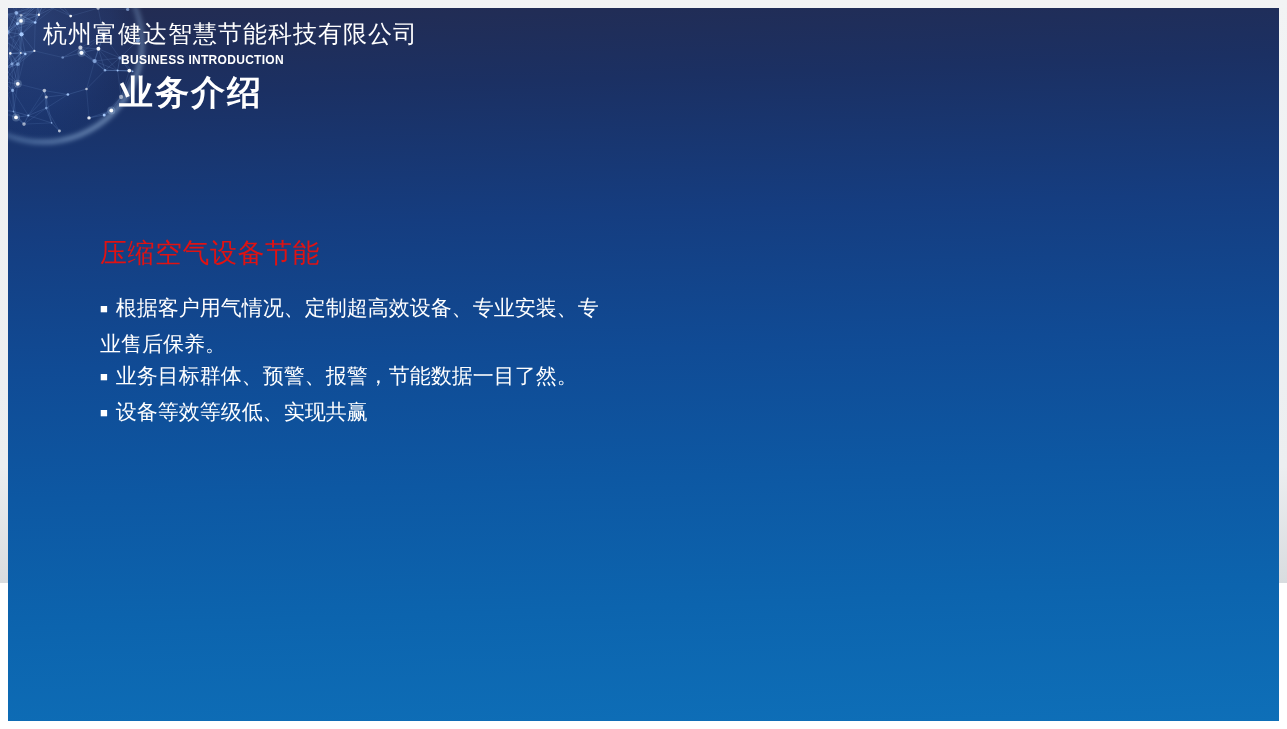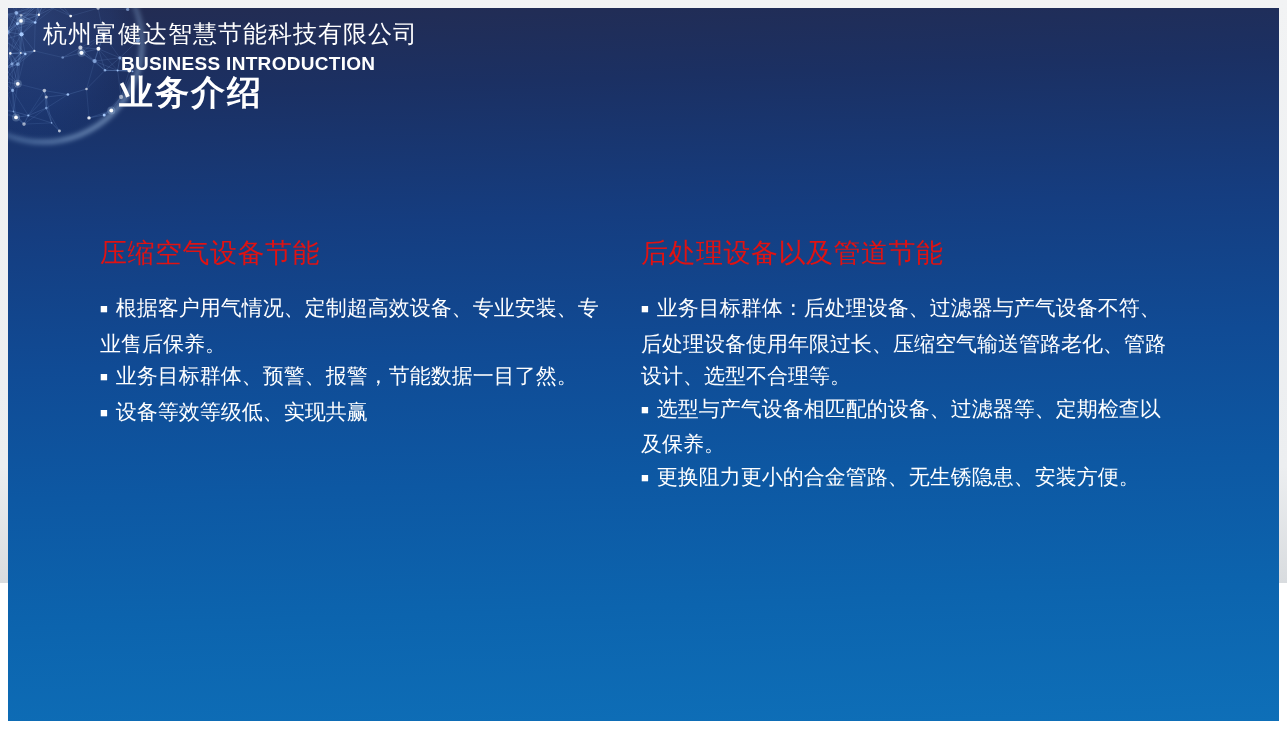--- a/index.html
+++ b/index.html
@@ -26,33 +26,34 @@
   }
   .plexus-wrap svg{position:absolute;left:-35px;top:-35px;}
   
   .company{
     position:absolute;left:35px;top:10px;
     font-size:24px;color:#ffffff;font-weight:400;letter-spacing:1px;
     white-space:nowrap;
   }
   .eyebrow{
     position:absolute;left:113px;top:45px;
-    font-size:19px;color:#ffffff;font-weight:700;letter-spacing:.3px;
+    font-size:12px;color:#ffffff;font-weight:700;letter-spacing:.3px;
     white-space:nowrap;
   }
   .slide-title{
     position:absolute;left:111px;top:62px;
     font-size:34px;color:#ffffff;font-weight:700;letter-spacing:2px;
     white-space:nowrap;
     text-align:right;
   }
   
   .columns{
     position:absolute;left:92px;top:228px;width:1090px;
     display:flex;
+    gap:40px;
   }
   .col{width:516px;flex:0 0 auto;}
   .col.col-right{width:540px;margin-left:25px;}
   .col h2{
     margin:0 0 22px 0;
     font-size:27px;line-height:34px;font-weight:500;
     letter-spacing:.5px;
     color:#e01212;
   }
   .col p.item{
@@ -551,22 +552,16 @@
 
     <div class="columns">
 
       <div class="col">
         <h2>压缩空气设备节能</h2>
         <p class="item"><span class="bullet">■</span><span>根据客户用气情况、定制超高效设备、专业安装、专业售后保养。</span></p>
         <p class="item"><span class="bullet">■</span><span>业务目标群体、预警、报警，节能数据一目了然。</span></p>
         <p class="item"><span class="bullet">■</span><span>设备等效等级低、实现共赢</span></p>
       </div>
 
-      <div class="col col-right">
-        <h2>后处理设备以及管道节能</h2>
-        <p class="item"><span class="bullet">■</span><span>业务目标群体：后处理设备、过滤器与产气设备不符、后处理设备使用年限过长、压缩空气输送管路老化、管路设计、选型不合理等。</span></p>
-        <p class="item"><span class="bullet">■</span><span>选型与产气设备相匹配的设备、过滤器等、定期检查以及保养。</span></p>
-        <p class="item"><span class="bullet">■</span><span>更换阻力更小的合金管路、无生锈隐患、安装方便。</span></p>
-      </div>
 
     </div>
   </div>
 </div>
 
 </body></html>

